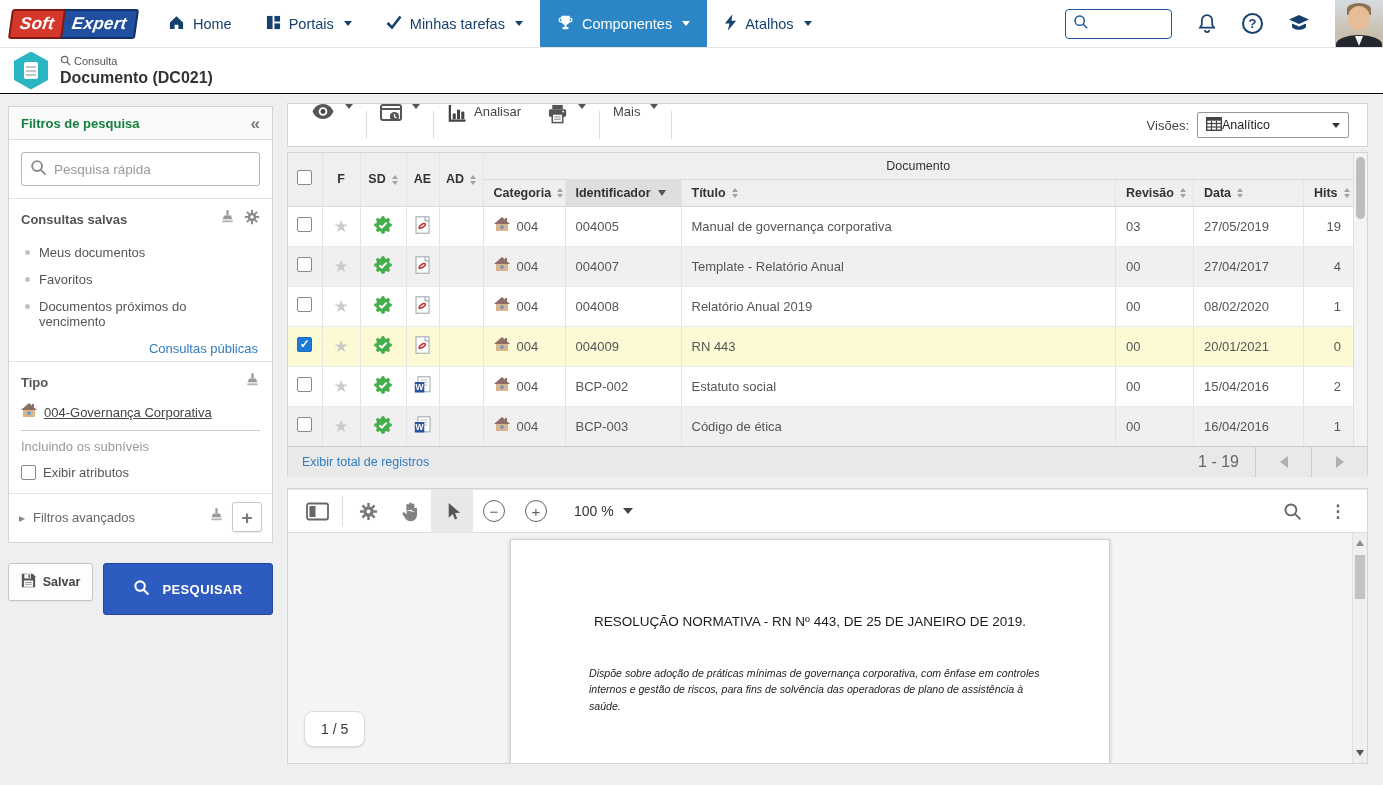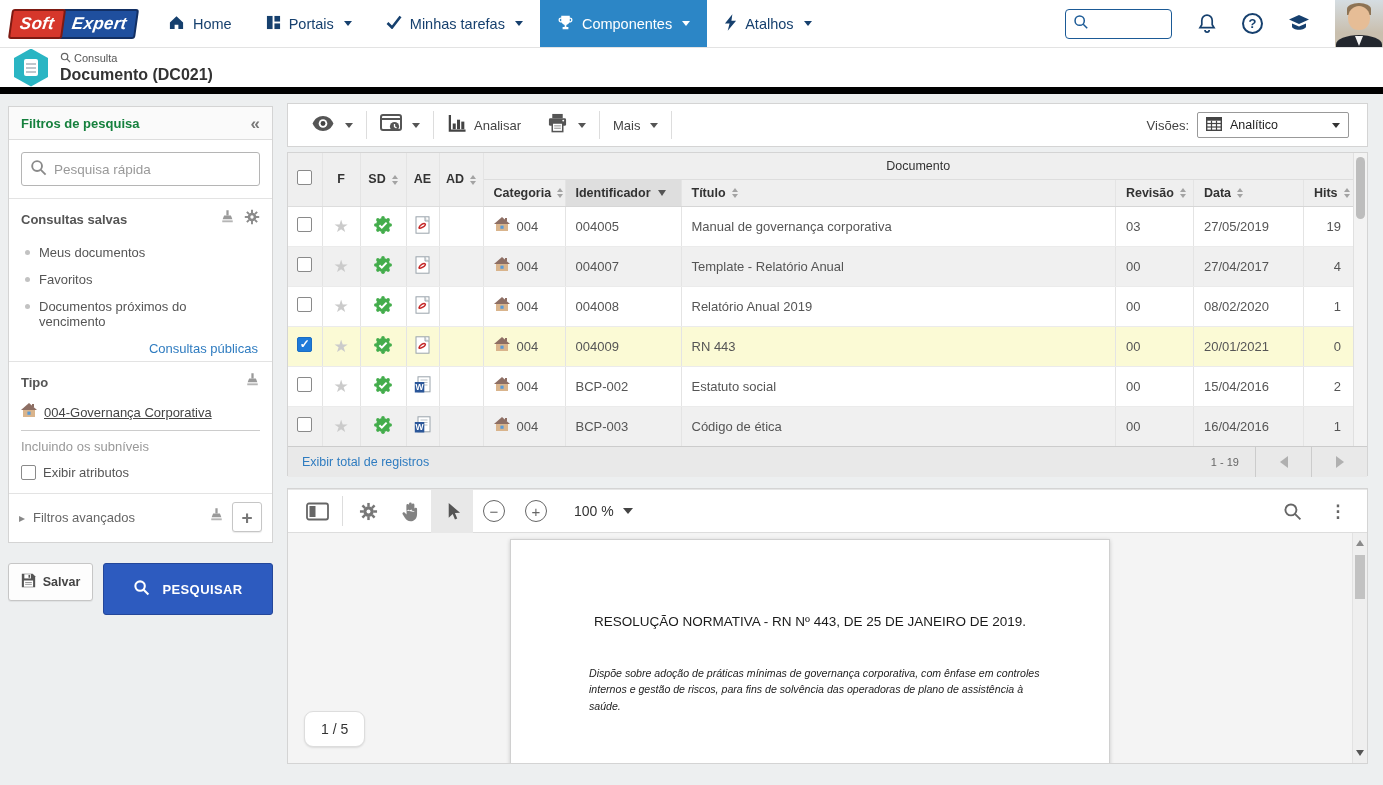--- a/index.html
+++ b/index.html
@@ -22,21 +22,21 @@
 .nav-search{width:107px;height:30px;border:1.5px solid #1b5a96;border-radius:4px;display:flex;align-items:center;padding-left:7px;background:#fff}
 .icon-btn{display:flex;align-items:center;justify-content:center;cursor:pointer}
 .help-circle{width:21px;height:21px;border:2px solid #16406e;border-radius:50%;color:#16406e;font-size:13px;font-weight:bold;display:flex;align-items:center;justify-content:center}
 .avatar{width:48px;height:47px;background:linear-gradient(180deg,#d5dde2 0%,#c9bfae 70%);position:relative;overflow:hidden}
 .avatar .hair{position:absolute;left:12px;top:3px;width:24px;height:12px;border-radius:50% 50% 0 0;background:#8d7354}
 .avatar .head{position:absolute;left:13px;top:6px;width:22px;height:24px;border-radius:50% 50% 46% 46%;background:#e6bd96}
 .avatar .suit{position:absolute;left:1px;bottom:-7px;width:46px;height:19px;border-radius:50% 50% 0 0;background:#23272e}
 .avatar .shirt{position:absolute;left:20px;bottom:1px;width:8px;height:10px;background:#f4f4f4;clip-path:polygon(0 0,100% 0,50% 100%)}
 
 
-.page-header{height:46px;background:#fff;display:flex;align-items:center;padding-left:14px;border-bottom:7px solid #000000}
+.page-header{height:46px;background:#fff;display:flex;align-items:center;padding-left:14px;border-bottom:1px solid #000000}
 .hex{width:34px;height:38px;background:#2ab5c3;clip-path:polygon(50% 0,100% 25%,100% 75%,50% 100%,0 75%,0 25%);display:flex;align-items:center;justify-content:center}
 .hex .doc{width:14px;height:17px;background:#fff;border-radius:2px;padding:4px 2px 0 2px}
 .hex .doc i{display:block;height:2px;background:#bfc6cc;margin-bottom:2px}
 .ph-text{margin-left:12px}
 .ph-crumb{font-size:11px;color:#555;display:flex;align-items:center;gap:3px}
 .ph-title{font-size:16px;font-weight:bold;color:#333;margin-top:1px}
 
 
 .panel{position:absolute;background:#fff;border:1px solid #d4d4d4}
 #sidebar{left:8px;top:106px;width:265px;height:437px}
@@ -68,27 +68,27 @@
 .adv-arrow::before{content:"▸";color:#888;font-size:12px}
 .adv-label{font-size:13px;color:#666;flex:1}
 .plus-btn{width:30px;height:30px;background:#fff;border:1px solid #c6c6c6;border-radius:3px;box-shadow:0 1px 1px rgba(0,0,0,.08);display:flex;align-items:center;justify-content:center;color:#777;font-size:19px;font-weight:bold;cursor:pointer;line-height:1}
 .plus-btn::before{content:"+"}
 .sb-buttons{position:absolute;left:8px;top:563px;width:265px;display:flex;gap:10px}
 .btn-save{height:38px;width:85px;background:#fdfdfd;border:1px solid #c6c6c6;border-radius:3px;display:flex;align-items:center;justify-content:center;gap:7px;font-size:12.5px;font-weight:bold;color:#444;cursor:pointer;box-shadow:0 1px 1px rgba(0,0,0,.06)}
 .btn-search{height:52px;flex:1;background:#2d5bbf;border:1px solid #24479a;border-radius:3px;display:flex;align-items:center;justify-content:center;gap:12px;font-size:13px;font-weight:bold;color:#fff;letter-spacing:.4px;cursor:pointer}
 
 
 #main-toolbar{left:287px;top:103px;width:1081px;height:44px;display:flex;align-items:center;padding:0 10px}
-.tb-group{display:flex;align-items:center;gap:7px;padding:0 13px;height:100%;cursor:pointer}
+.tb-group{display:flex;align-items:flex-start;gap:7px;padding:0 13px;height:100%;cursor:pointer}
 .tb-sep{width:1px;height:28px;background:#ddd}
 .tb-caret{width:0;height:0;border-left:4px solid transparent;border-right:4px solid transparent;border-top:5px solid #555;margin-left:3px}
 .tb-label{font-size:13px;color:#444}
 .views{margin-left:auto;display:flex;align-items:center;gap:8px;padding-right:8px}
 .views-label{font-size:13px;color:#444}
-.views-select{width:152px;height:26px;border:1px solid #999;border-radius:2px;display:flex;align-items:center;gap:8px;padding:0 8px;font-size:12.5px;color:#222;cursor:pointer;background:#fff}
+.views-select{width:152px;height:26px;border:1px solid #999;border-radius:2px;display:flex;align-items:center;padding:0 8px;font-size:12.5px;color:#222;cursor:pointer;background:#fff}
 .views-select .tb-caret{margin-left:auto;border-top-color:#333}
 
 
 #table-card{left:287px;top:152px;width:1081px;height:324px}
 .table-wrap{position:relative;height:293px;overflow:hidden}
 table{border-collapse:collapse;table-layout:fixed;width:1066px;font-size:13px}
 th,td{border-right:1px solid #e4e4e4;overflow:hidden;white-space:nowrap}
 thead th{background:#efefef;font-size:12.5px;color:#333;font-weight:bold;text-align:left;border-bottom:1px solid #d6d6d6;cursor:pointer}
 tr.gh th{height:26px;border-bottom:1px solid #ddd}
 tr.gh th.docgroup{text-align:center;font-weight:normal;color:#333;cursor:default}
@@ -105,21 +105,21 @@
 .sort .up{border-bottom:4px solid #a3a3a3}
 .sort .down{border-top:4px solid #a3a3a3}
 .sort-desc{display:inline-block;width:0;height:0;border-left:4.5px solid transparent;border-right:4.5px solid transparent;border-top:6px solid #555;margin-left:7px;vertical-align:middle}
 .star{color:#cbcbcb;font-size:17px;cursor:pointer}
 .star::before{content:"★"}
 .cat{display:inline-flex;align-items:center;gap:7px}
 .vscroll{position:absolute;right:0;top:0;width:14px;height:100%;background:#f3f3f3;border-left:1px solid #e0e0e0}
 .vscroll .thumb{position:absolute;left:2px;right:2px;top:4px;height:62px;background:#bdbdbd;border-radius:5px}
 .tfooter{height:31px;background:#e9e9e9;border-top:1px solid #ccc;display:flex;align-items:center}
 .tfooter .total{font-size:12.5px;margin-left:14px}
-.range{margin-left:auto;font-size:11px;color:#666;padding-right:16px}
+.range{margin-left:auto;font-size:16px;color:#666;padding-right:16px}
 .pg-btn{width:56px;height:100%;border-left:1px solid #ccc;display:flex;align-items:center;justify-content:center;cursor:pointer}
 .tri-l{width:0;height:0;border-top:6px solid transparent;border-bottom:6px solid transparent;border-right:8px solid #b0b0b0}
 .tri-r{width:0;height:0;border-top:6px solid transparent;border-bottom:6px solid transparent;border-left:8px solid #b0b0b0}
 
 
 #preview-card{left:287px;top:488px;width:1081px;height:276px;display:flex;flex-direction:column}
 .pv-head{height:34px;display:flex;align-items:center;padding:0 10px;gap:8px}
 .pv-label{font-size:11.5px;color:#333}
 .select{height:23px;border:1px solid #a5a5a5;background:#fff;display:flex;align-items:center;font-size:12.5px;color:#222;cursor:pointer}
 .select .val{padding-left:6px;flex:1;overflow:hidden;white-space:nowrap}

